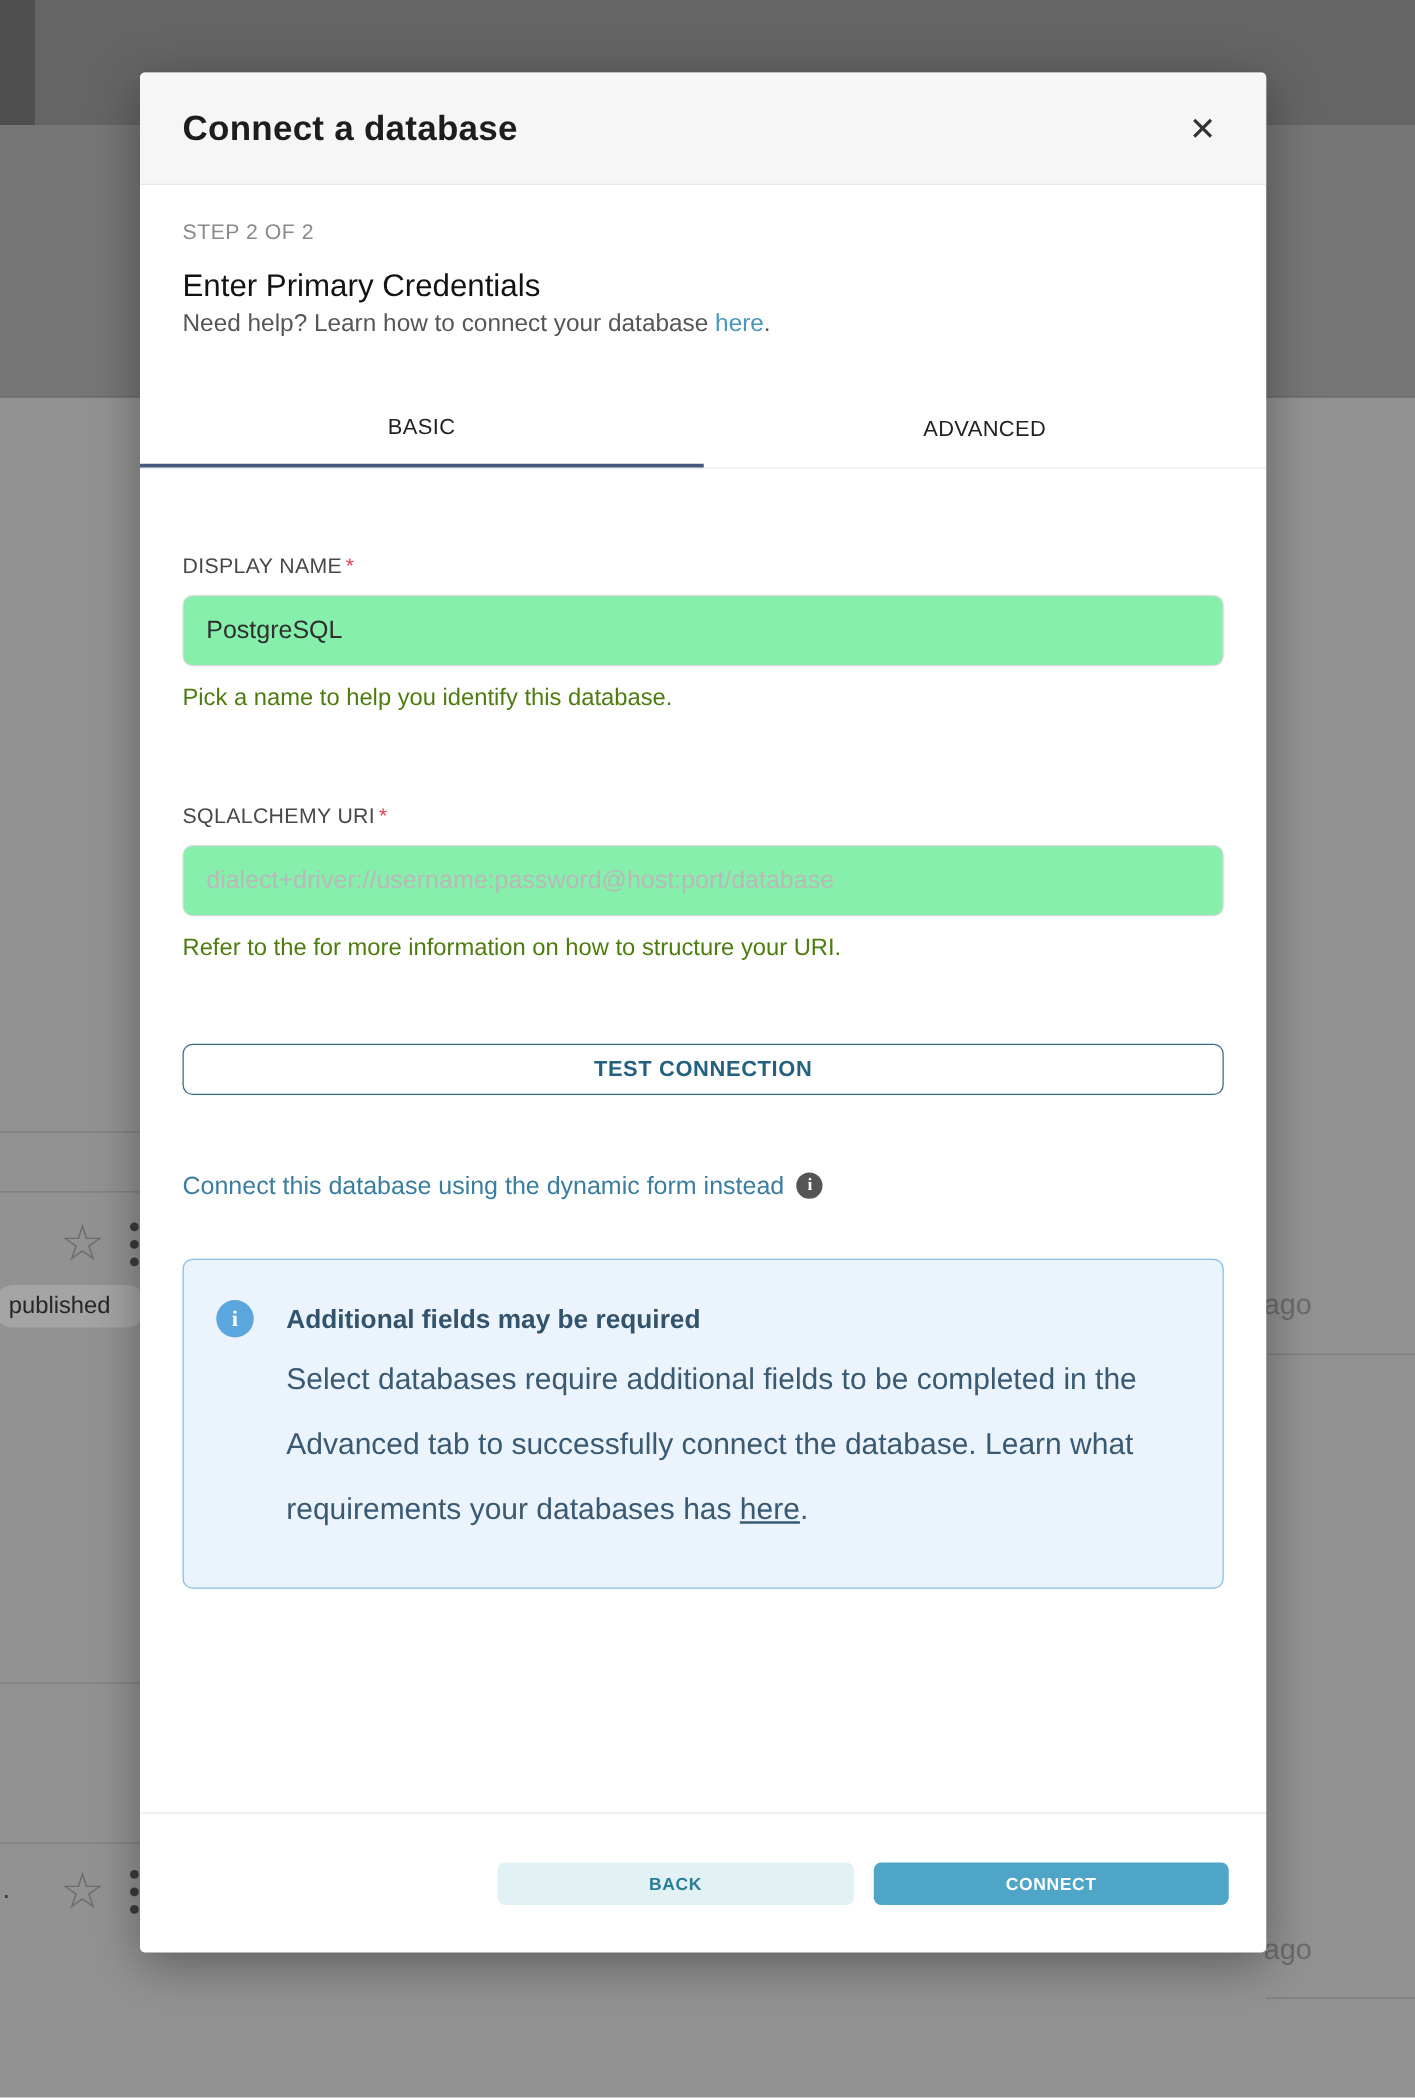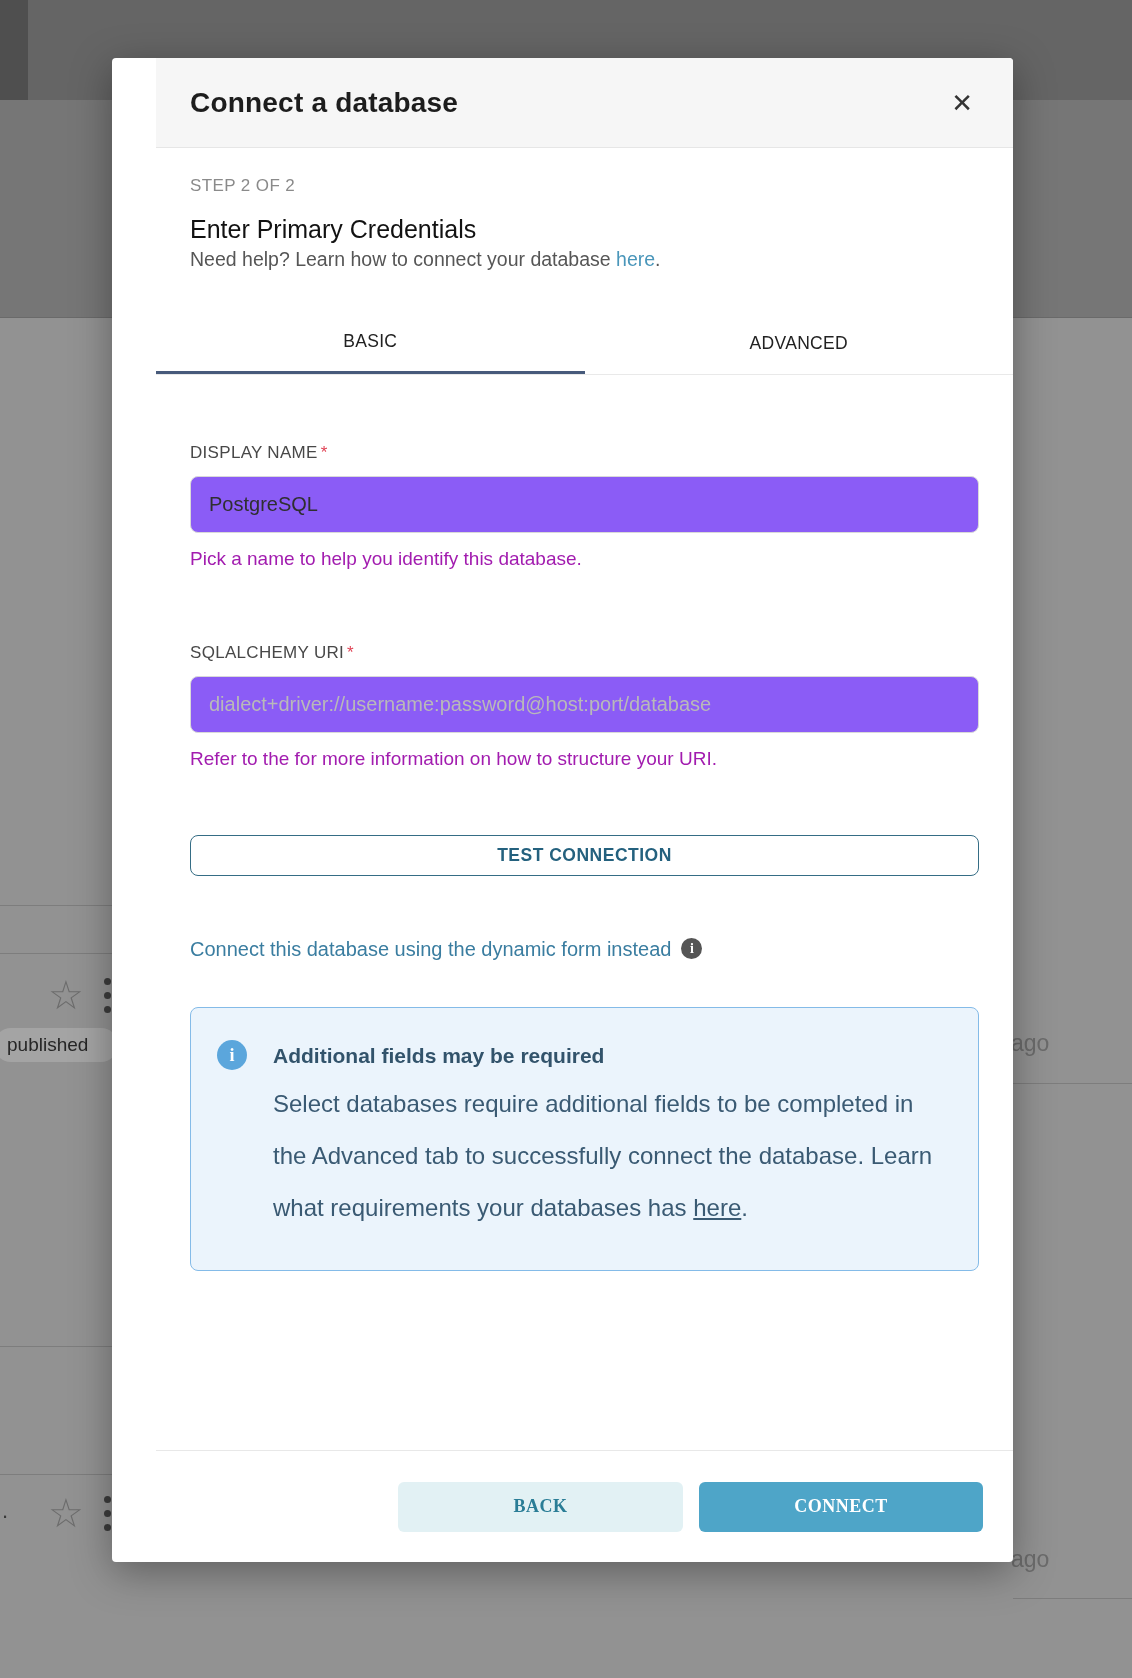--- a/index.html
+++ b/index.html
@@ -30,21 +30,21 @@
     font-size: 19px; color: #262626;
   }
   .ago { position: absolute; left: 1011px; font-size: 23px; color: #6b6b6b; }
   .trunc-dot { position: absolute; left: 2px; top: 1498px; font-size: 22px; color: #3a3a3a; }
 
   
   .modal {
     position: absolute; left: 112px; top: 58px; width: 901px; height: 1504px;
     background: #ffffff; border-radius: 4px;
     box-shadow: 0 10px 40px rgba(0,0,0,0.35);
-    display: flex; flex-direction: column; overflow: hidden; padding-left: 44px;
+    display: flex; flex-direction: column; overflow: hidden;
   }
   .modal-header {
     height: 90px; flex: 0 0 90px; background: #f6f6f6; border-bottom: 1px solid #e6e6e6;
     display: flex; align-items: center; justify-content: space-between;
     padding: 0 40px 0 34px;
   }
   .modal-title { font-size: 28px; font-weight: 700; color: #1d1d1d; letter-spacing: 0.2px; }
   .close-btn { font-size: 26px; color: #333; cursor: pointer; line-height: 1; font-weight: 400; }
 
   .modal-body { flex: 1 1 auto; position: relative; }
@@ -63,25 +63,25 @@
   .tab.active { border-bottom: 3px solid #475a7b; font-weight: 400; }
 
   .form { padding: 0 34px; }
   .field-label { margin-top: 68px; font-size: 17px; color: #484848; letter-spacing: 0.3px; }
   .field-label.second { margin-top: 72px; }
   .req { color: #e04355; margin-left: 3px; }
   .text-input {
     margin-top: 13px; width: 100%; height: 57px;
     border: 1px solid #d9d9d9; border-radius: 8px;
     padding: 0 18px; font-size: 20px; color: #2f2f2f;
-    font-family: "Liberation Sans", sans-serif; outline: none; background: #8b5cf6;
+    font-family: "Liberation Sans", sans-serif; outline: none; background: #86efac;
     display: block;
   }
   .text-input::placeholder { color: #b9b9b9; }
-  .helper { margin-top: 14px; font-size: 19px; line-height: 24px; color: #a21caf; }
+  .helper { margin-top: 14px; font-size: 19px; line-height: 24px; color: #4d7c0f; }
 
   .test-btn {
     margin-top: 64px; width: 100%; height: 41px;
     background: #fff; border: 1px solid #356d85; border-radius: 8px;
     font-size: 17.5px; font-weight: 700; letter-spacing: 0.5px; color: #24617e;
     font-family: "Liberation Sans", sans-serif; cursor: pointer;
   }
 
   .dyn-row { margin-top: 62px; display: flex; align-items: flex-start; gap: 10px; }
   .dyn-link { font-size: 20px; color: #3a7da0; text-decoration: none; cursor: pointer; }
@@ -105,23 +105,23 @@
   .alert-title { font-size: 21px; font-weight: 700; color: #32536b; line-height: 28px; }
   .alert-body { margin-top: 8px; font-size: 24px; line-height: 52px; color: #3a5a73; max-width: 690px; }
   .alert-body a { color: #3a5a73; text-decoration: underline; cursor: pointer; }
 
   .modal-footer {
     flex: 0 0 112px; border-top: 1px solid #e8e8e8;
     display: flex; align-items: center; justify-content: flex-end; gap: 16px;
     padding-right: 30px;
   }
   .btn {
-    height: 50px; border: none; border-radius: 6px; cursor: pointer;
-    font-size: 18px; font-weight: 700; letter-spacing: 0.5px;
-    font-family: Liberation Serif, serif;
+    height: 34px; border: none; border-radius: 6px; cursor: pointer;
+    font-size: 14px; font-weight: 700; letter-spacing: 0.5px;
+    font-family: Liberation Sans, sans-serif;
   }
   .btn-back { width: 285px; background: #e2f1f4; color: #2a7d96; }
   .btn-connect { width: 284px; background: #4ea5c8; color: #ffffff; }
 </style>
 </head>
 <body>
 
 <div>
   <div class="bg-band-top"></div>
   <div class="bg-band-top-corner"></div>

